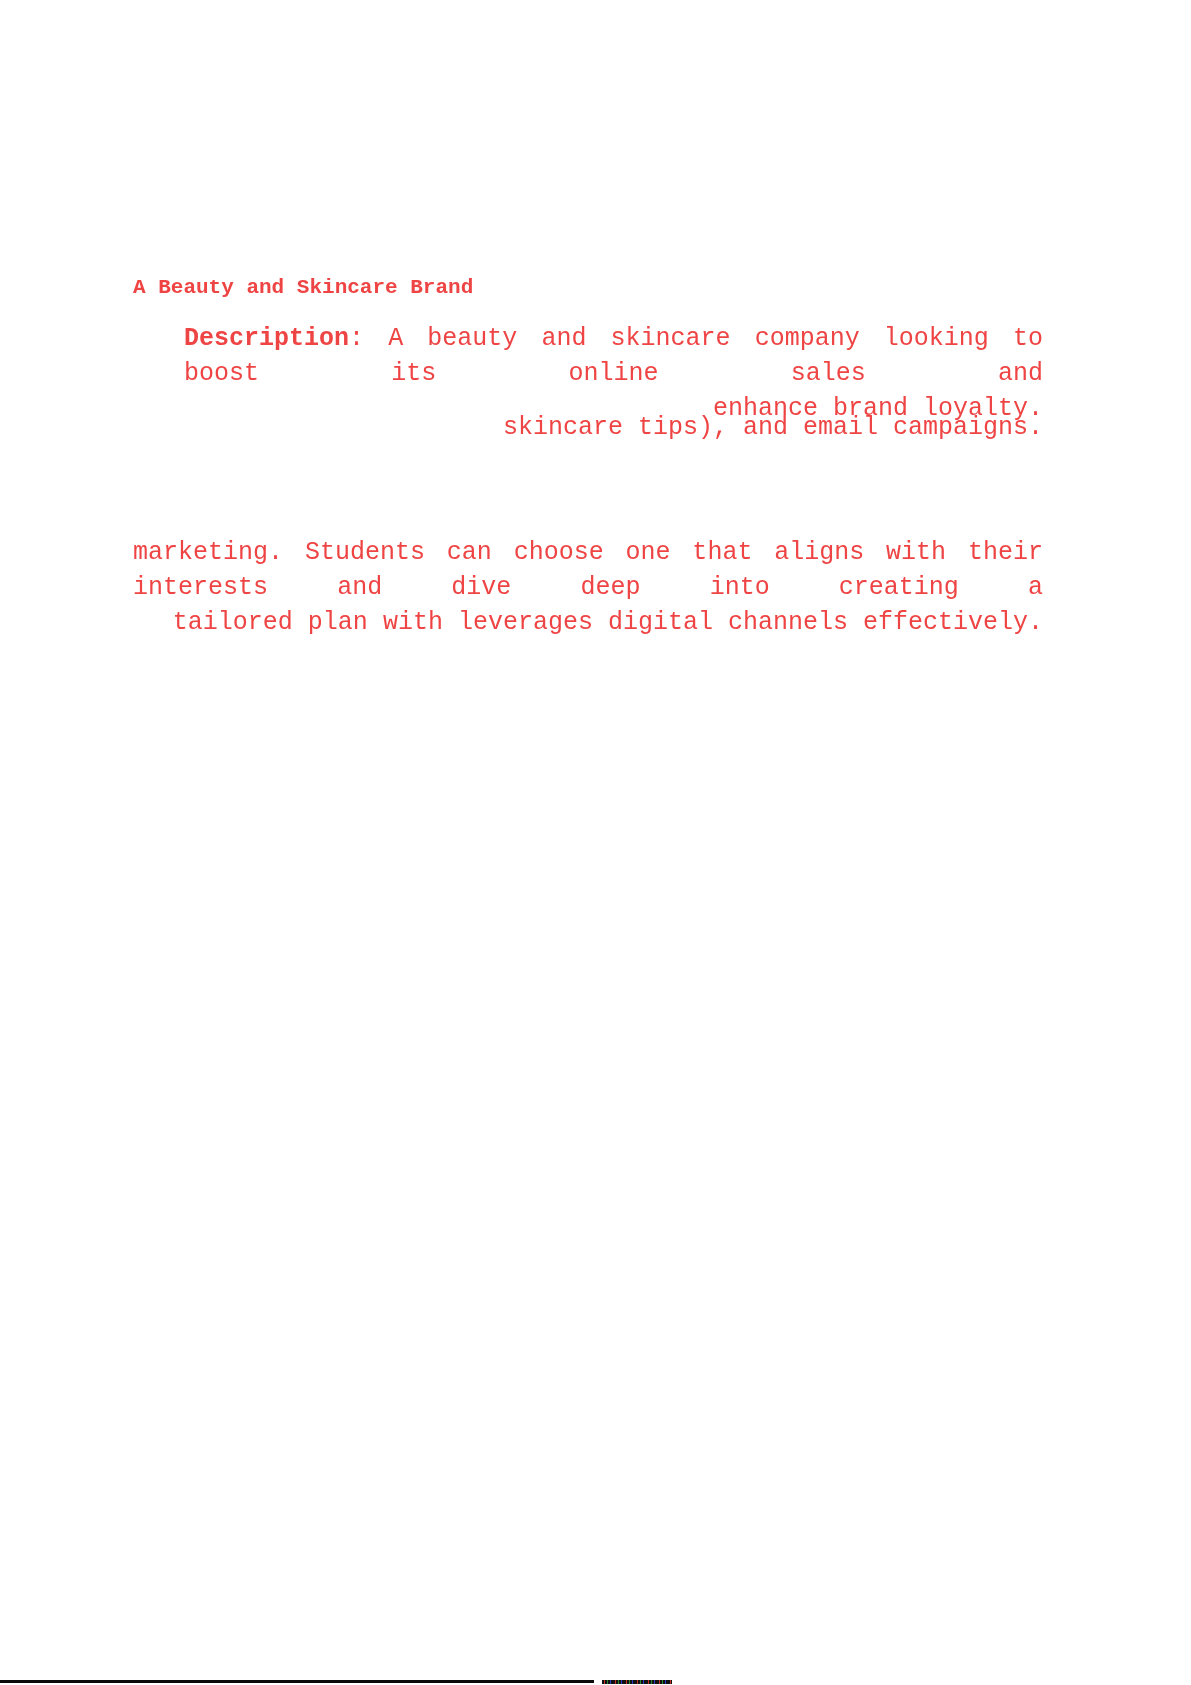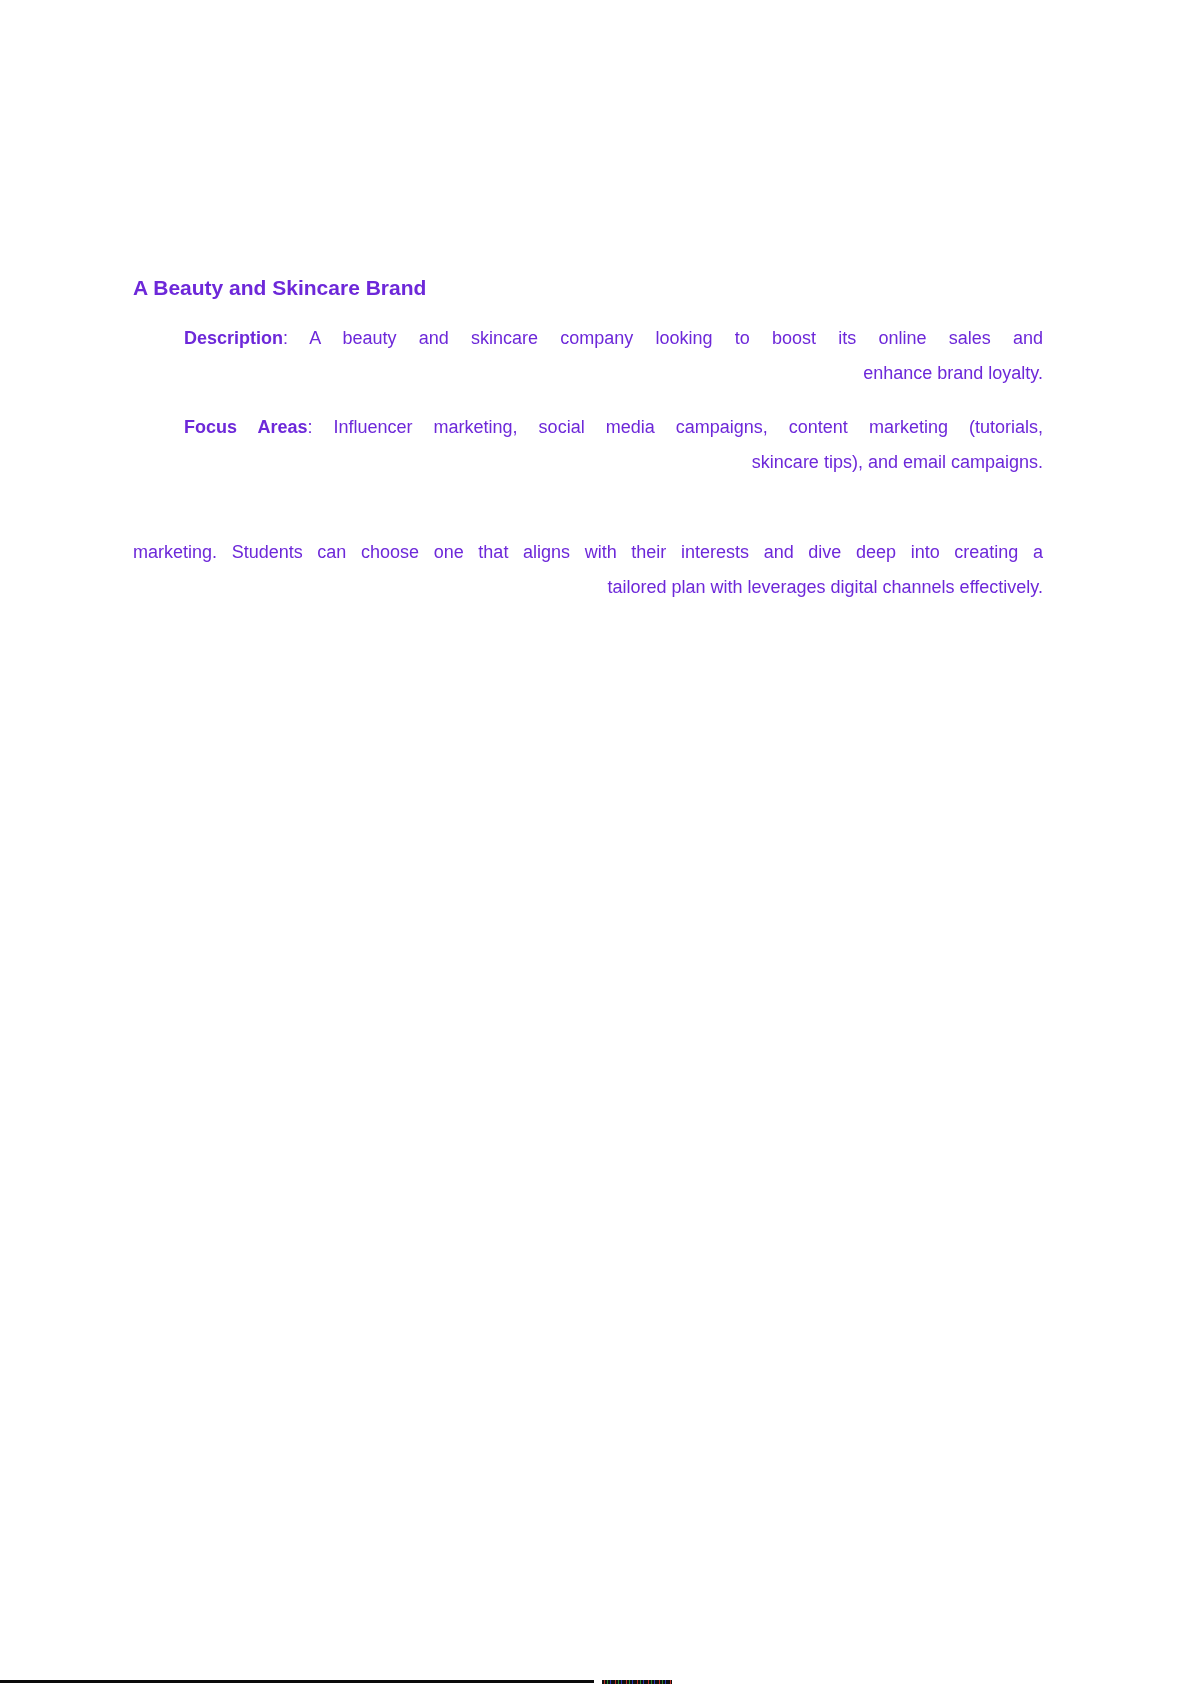--- a/index.html
+++ b/index.html
@@ -6,35 +6,35 @@
     margin: 0;
     padding: 0;
     background: #ffffff;
   }
   .page {
     position: relative;
     width: 1103px;
     height: 1685px;
     background: #ffffff;
     overflow: hidden;
-    font-family: Liberation Sans, sans-serif;
-    color: #6d28d9;
+    font-family: Liberation Mono, monospace;
+    color: #ef4444;
   }
   .doc-heading {
     position: absolute;
     left: 133px;
     top: 270px;
     font-size: 21px;
     font-weight: bold;
     line-height: 35px;
     white-space: nowrap;
   }
   .para {
     position: absolute;
-    font-size: 18px;
+    font-size: 25px;
     line-height: 35px;
   }
   .para .line-justified {
     text-align: justify;
     text-align-last: justify;
     -moz-text-align-last: justify;
     white-space: normal;
   }
   .para .line-last {
     text-align: right;
@@ -87,21 +87,20 @@
 <div class="page">
 
   <div class="doc-heading">A Beauty and Skincare Brand</div>
 
   <div class="para para-indented desc-block">
     <div class="line-justified"><b>Description</b><span>: A beauty and skincare company looking to boost its online sales and</span></div>
     <div class="line-last">enhance brand loyalty.</div>
   </div>
 
   <div class="para para-indented focus-block">
-    <div class="line-justified"><b>Focus Areas</b><span>: Influencer marketing, social media campaigns, content marketing (tutorials,</span></div>
     <div class="line-last">skincare tips), and email campaigns.</div>
   </div>
 
   <div class="para para-flush closing-block">
     <div class="line-justified">marketing. Students can choose one that aligns with their interests and dive deep into creating a</div>
     <div class="line-last">tailored plan with leverages digital channels effectively.</div>
   </div>
 
   <div class="bottom-black-line"></div>
 

